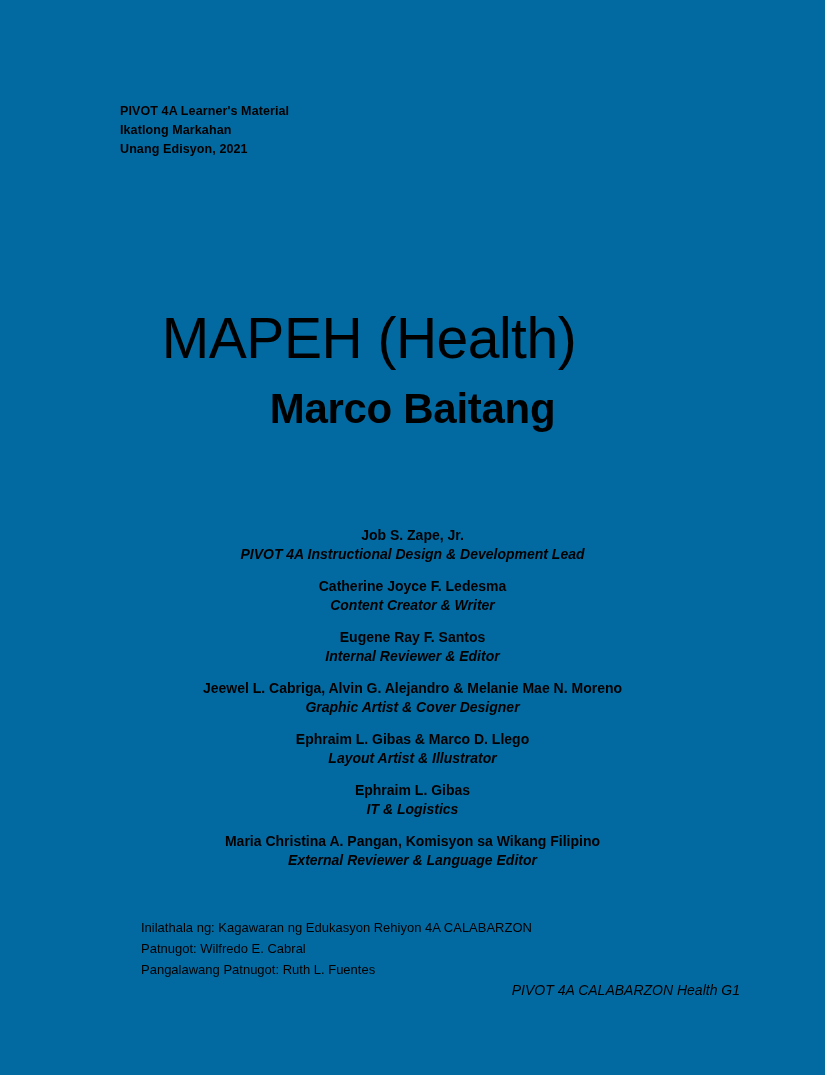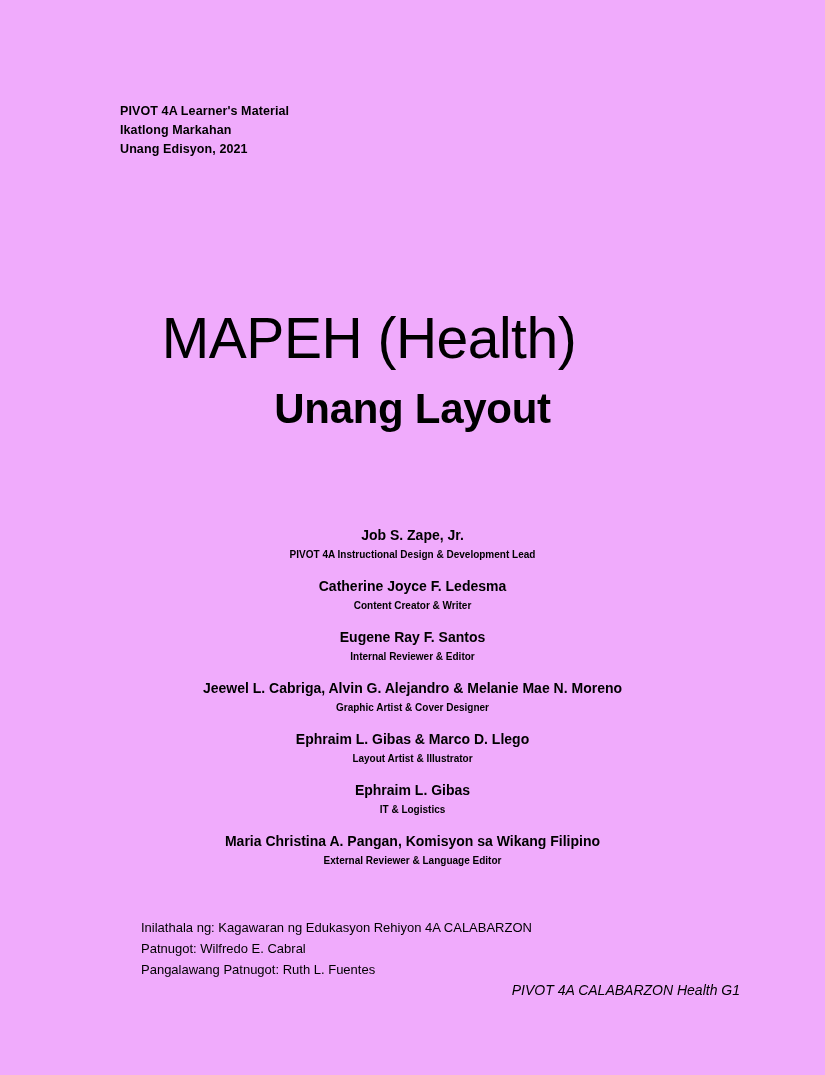--- a/index.html
+++ b/index.html
@@ -13,21 +13,21 @@
     font-family: "Liberation Sans", sans-serif;
     color: #000000;
     position: relative;
     overflow: hidden;
   }
   .page {
     position: absolute;
     left: 0; top: 0;
     width: 825px;
     height: 1075px;
-    background: #f0abfc;
+    background: #0369a1;
   }
   .header-block {
     position: absolute;
     left: 120px;
     top: 102px;
     font-size: 12.5px;
     font-weight: bold;
     line-height: 19px;
     letter-spacing: 0.1px;
   }
@@ -65,23 +65,24 @@
   }
   .credit-group {
     margin-bottom: 13px;
   }
   .credit-name {
     font-size: 14px;
     font-weight: bold;
     line-height: 19px;
   }
   .credit-role {
-    font-size: 10px;
+    font-size: 14px;
     font-weight: bold;
     line-height: 19px;
+    font-style: italic;
   }
 
   .publisher {
     position: absolute;
     left: 141px;
     top: 917px;
     font-size: 13px;
     line-height: 21px;
   }
   .publisher div {
@@ -102,21 +103,21 @@
 
 <div class="page">
 
   <div class="header-block">
     <div>PIVOT 4A Learner's Material</div>
     <div>Ikatlong Markahan</div>
     <div>Unang Edisyon, 2021</div>
   </div>
 
   <div class="title-main">MAPEH (Health)</div>
-  <div class="title-sub">Unang Layout</div>
+  <div class="title-sub">Marco Baitang</div>
 
   <div class="credits">
     <div class="credit-group">
       <div class="credit-name">Job S. Zape, Jr.</div>
       <div class="credit-role">PIVOT 4A Instructional Design &amp; Development Lead</div>
     </div>
     <div class="credit-group">
       <div class="credit-name">Catherine Joyce F. Ledesma</div>
       <div class="credit-role">Content Creator &amp; Writer</div>
     </div>

